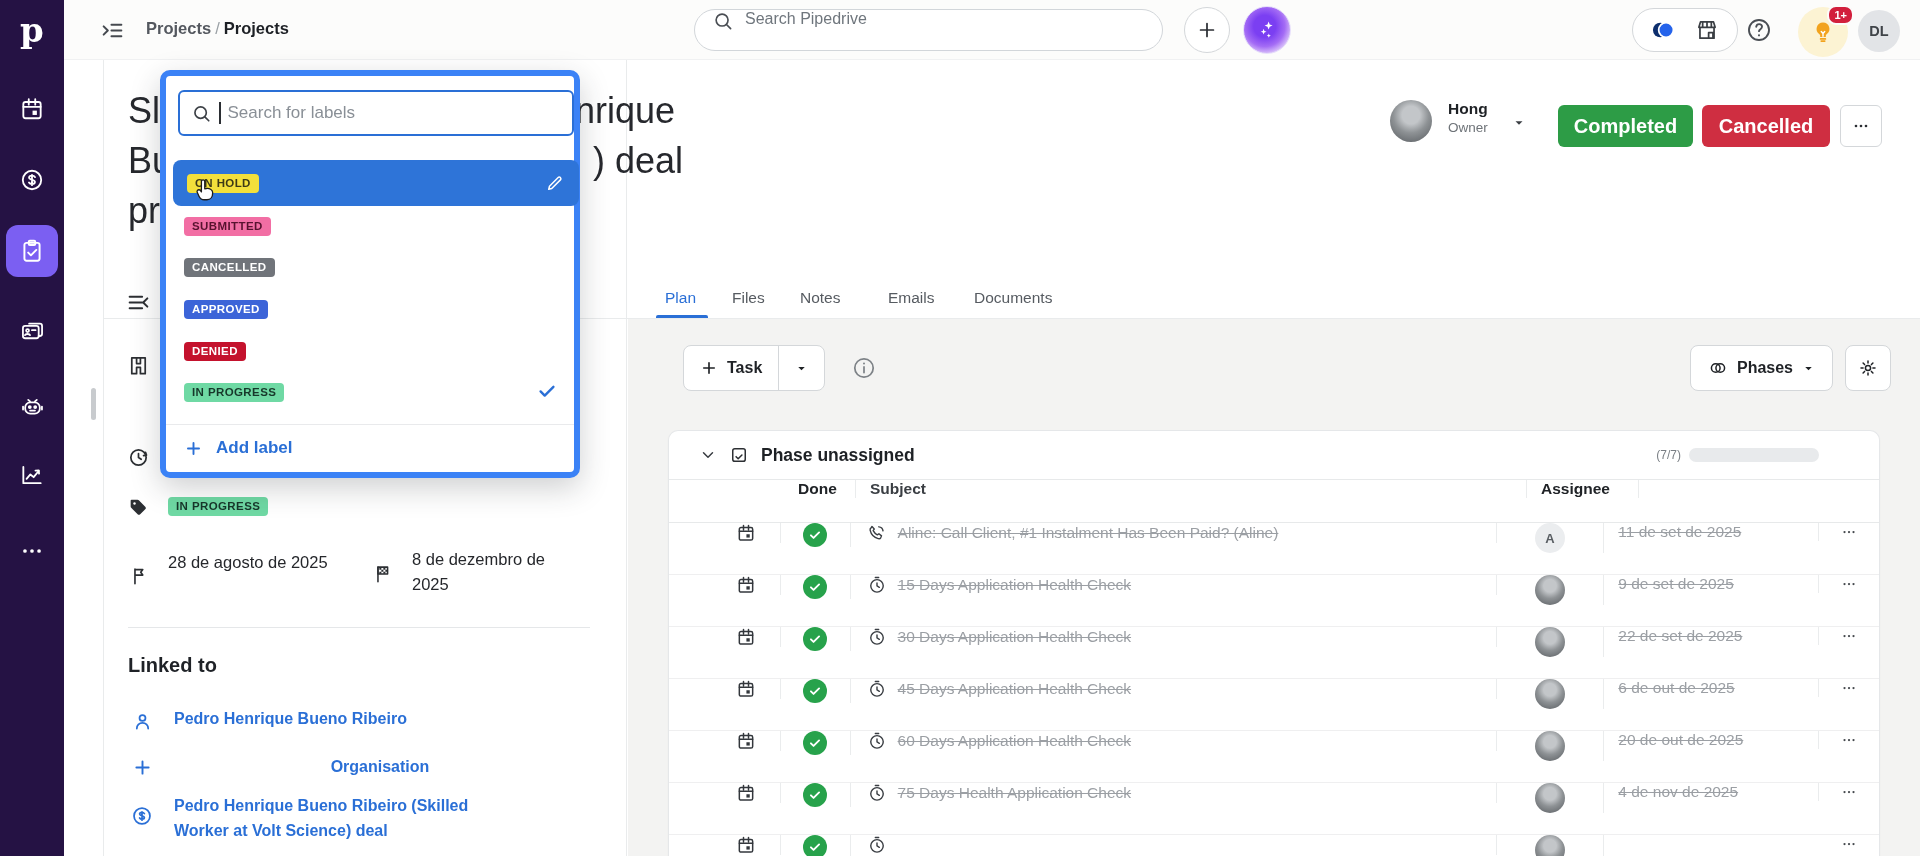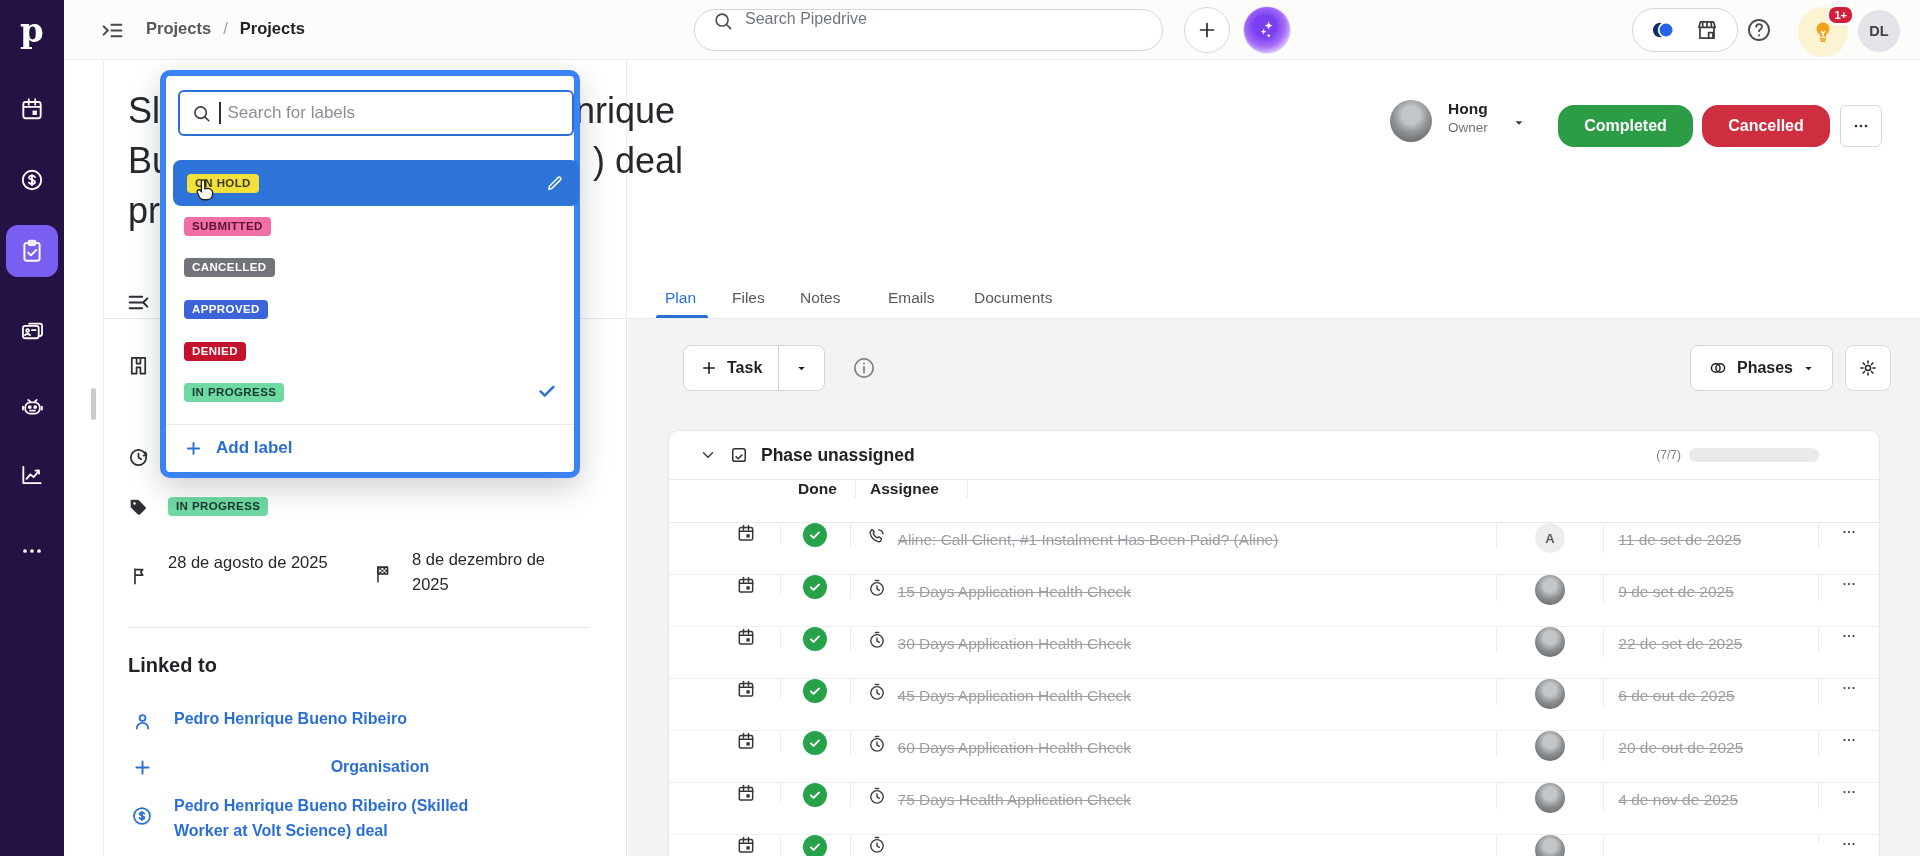--- a/index.html
+++ b/index.html
@@ -12,21 +12,21 @@
   .rail-logo { position:absolute; top:0; left:0; width:64px; height:60px; display:flex; align-items:center; justify-content:center;
     color:#fff; font-size:34px; font-weight:bold; font-family:"DejaVu Serif", serif; }
   .rail-ic { position:absolute; left:0; width:64px; display:flex; justify-content:center; color:#ffffff; cursor:pointer; }
   .rail-active { position:absolute; left:6px; width:52px; height:52px; background:var(--railactive); border-radius:12px;
     display:flex; align-items:center; justify-content:center; color:#fff; cursor:pointer; }
 
   
   .topbar { position:absolute; left:64px; top:0; width:1856px; height:60px; background:#fcfcfb; border-bottom:1px solid #f0f1f2; z-index:30; }
   .tb-abs { position:absolute; }
   .hamburger { color:#45494f; top:18px; left:36px; cursor:pointer; }
-  .crumbs { top:19px; left:82px; font-size:16.5px; display:flex; gap:12px; }
+  .crumbs { top:19px; left:82px; font-size:16.5px; display:flex; gap:4px; }
   .crumb-sec { color:#54585f; font-weight:bold; }
   .crumb-sep { color:#9aa0a5; }
   .crumb-cur { color:#1d2025; font-weight:bold; }
   .searchbar { top:9px; left:630px; width:469px; height:42px; border:1px solid #d2d6da; border-radius:21px; background:#fff;
     display:flex; align-items:flex-start; padding-left:17px; gap:11px; color:#4a4e54; }
   .searchbar input { border:none; outline:none; font-size:16px; color:#333; width:360px; font-family:inherit; background:transparent; }
   .searchbar input::placeholder { color:#6f767d; }
   .circ-btn { width:46px; height:46px; border-radius:50%; border:1px solid #d4d7da; background:#fff; display:flex; align-items:center; justify-content:center; color:#2b2e33; cursor:pointer; }
   .ai-btn { width:48px; height:48px; border-radius:50%; border:1px solid #e7dffb; cursor:pointer;
     background:radial-gradient(circle at 45% 42%, #7b3ff2 0 30%, #a46cf5 55%, #e8d9fb 80%, #fdf8f2 100%);
@@ -68,21 +68,21 @@
   .dd-div { position:absolute; left:0; top:348px; width:100%; height:1px; background:#e9eaec; }
   .dd-add { position:absolute; left:18px; top:362px; display:flex; align-items:center; gap:13px; color:var(--linkblue);
     font-size:17px; font-weight:bold; cursor:pointer; }
   .hand-cursor { position:absolute; left:28px; top:102px; z-index:65; }
 
   
   .owner { position:absolute; left:1390px; top:100px; display:flex; align-items:flex-start; gap:16px; z-index:5; }
   .avatar-photo { border-radius:50%; background:radial-gradient(circle at 50% 36%, #c3c6c9 0 26%, #8e9295 52%, #54585c 100%); }
   .owner-name { font-size:15.5px; font-weight:bold; color:#1e2125; }
   .owner-role { font-size:13.5px; color:#6e7378; margin-top:2px; }
-  .btn { position:absolute; top:105px; height:42px; border:none; border-radius:16px; color:#fff; font-size:16px; font-weight:bold;
+  .btn { position:absolute; top:105px; height:42px; border:none; border-radius:6px; color:#fff; font-size:20px; font-weight:bold;
     font-family:inherit; cursor:pointer; z-index:5; }
   .btn-completed { left:1558px; width:135px; background:var(--green); }
   .btn-cancelled { left:1702px; width:128px; background:var(--red); }
   .btn-more { position:absolute; left:1840px; top:105px; width:42px; height:42px; background:#fff; border:1px solid #d4d7da;
     border-radius:6px; display:flex; align-items:center; justify-content:center; color:#2b2e33; cursor:pointer; z-index:5; }
 
   
   .tab { position:absolute; top:289px; font-size:15.5px; font-weight:500; color:#565b61; cursor:pointer; z-index:5; }
   .tab.active { color:var(--accent); }
   .tab-underline { position:absolute; left:656px; top:315px; width:52px; height:3px; background:var(--accent); border-radius:2px 2px 0 0; z-index:5; }
@@ -115,21 +115,21 @@
   .c:last-child { border-right:none; }
   .c1 { width:72px; justify-content:center; color:#33373c; }
   .c2 { width:72px; justify-content:center; }
   .c3 { width:671px; padding-left:16px; gap:11px; color:#3a3e43; }
   .c4 { width:112px; justify-content:center; }
   .c5 { width:223px; padding-left:14px; }
   .c6 { width:62px; justify-content:center; color:#44484d; cursor:pointer; }
   .hc { font-weight:bold; }
   .hc.c2, .hc.c3, .hc.c5 { padding-left:14px; justify-content:flex-start; }
   .hc.c2 { justify-content:flex-start; }
-  .strike { font-size:15.5px; color:var(--strike); text-decoration:line-through;margin-top:8px; }
+  .strike { font-size:15.5px; color:var(--strike); text-decoration:line-through; }
   .done-circle { width:24px; height:24px; border-radius:50%; background:var(--check); display:flex; align-items:center; justify-content:center; cursor:pointer; }
   .assignee-a { width:30px; height:30px; border-radius:50%; background:#ebedef; color:#595e63; font-size:13px; font-weight:bold;
     display:flex; align-items:center; justify-content:center; }
   .assignee-photo { width:30px; height:30px; }
 </style>
 </head>
 <body>
 
 <div class="canvas">
 
@@ -476,20 +476,21 @@
       <span class="phase-title">Phase unassigned</span>
       <span class="phase-right">
         <span class="phase-count">(7/7)</span>
         <span class="pbar"><span class="pbar-fill" style="width:100%"></span></span>
       </span>
     </div>
 
     <div class="trow thead">
       <div class="c c1"></div>
       <div class="c c2 hc">Done</div>
+      <div class="c c3 hc" style="padding-left:14px">Subject</div>
       <div class="c c4 hc" style="justify-content:flex-start; padding-left:14px">Assignee</div>
       <div class="c c6"></div>
     </div>
 
     <div class="trow tbody-row">
       <div class="c c1">
           <span>
             <svg width="20" height="20" viewBox="0 0 24 24" fill="none" stroke="currentColor" stroke-width="1.8" stroke-linecap="round">
               <rect x="4" y="5.5" width="16" height="15" rx="2"></rect>
               <path d="M4 10h16M9 3v5M15 3v5"></path>

